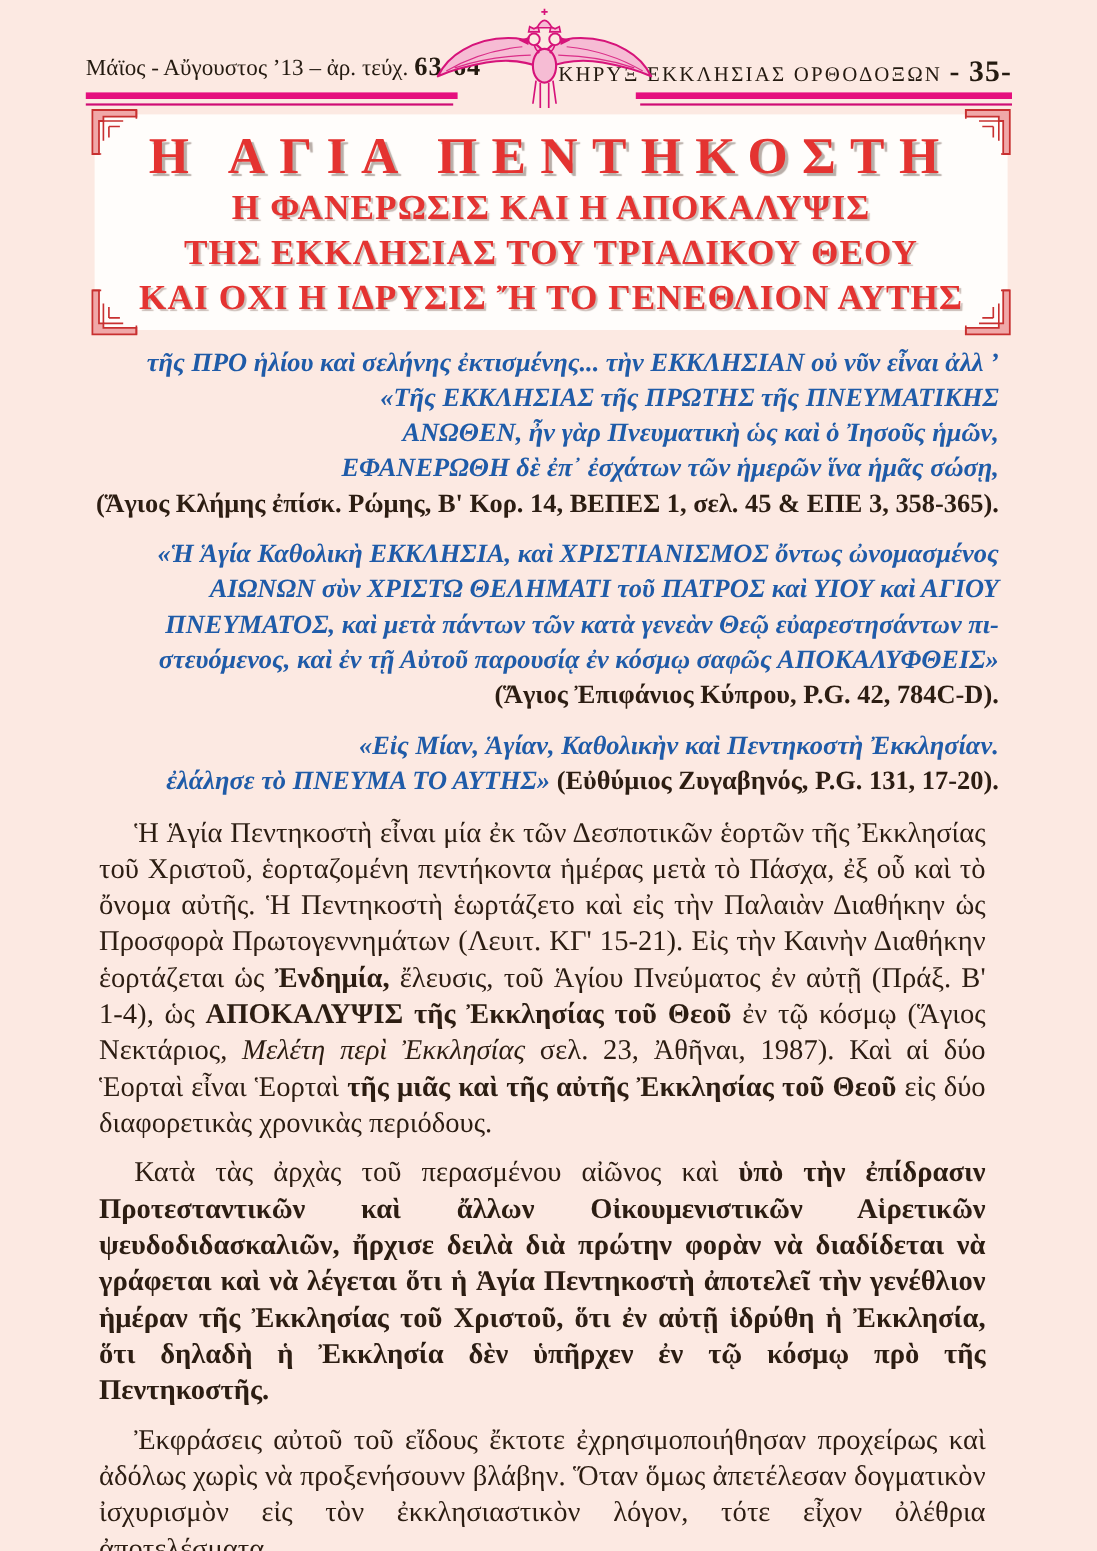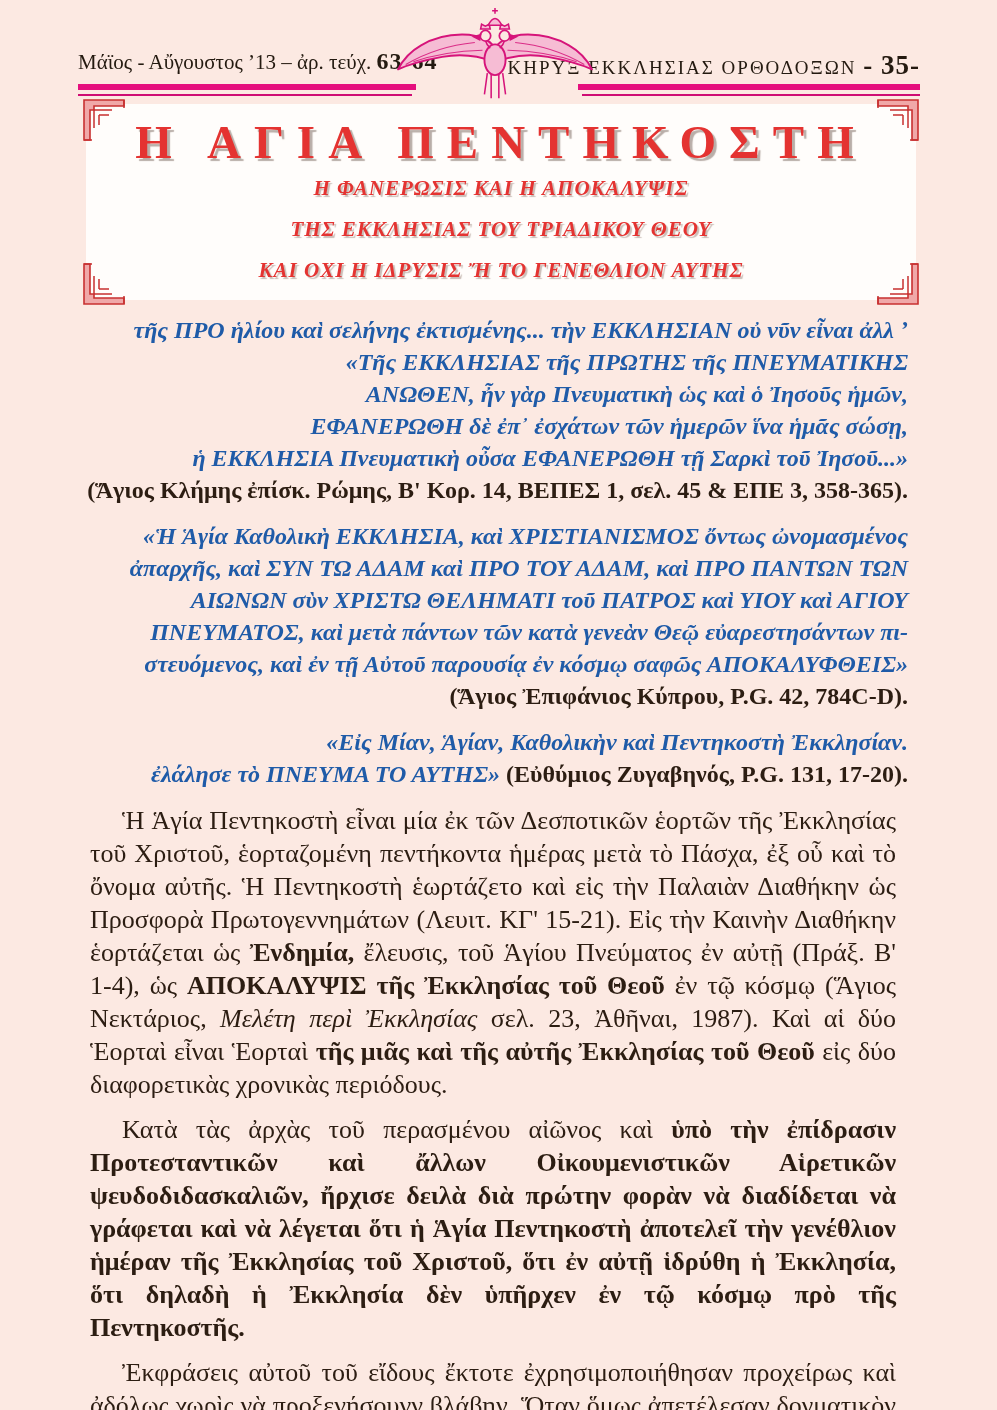--- a/index.html
+++ b/index.html
@@ -29,22 +29,22 @@
   .corner.tl{left:-5px;top:-7px;}
   .corner.tr{right:-5px;top:-7px;transform:scaleX(-1);}
   .corner.bl{left:-5px;bottom:-7px;transform:scaleY(-1);}
   .corner.br{right:-5px;bottom:-7px;transform:scale(-1,-1);}
   .box-title{
     margin-top:12px;text-align:center;
     font-size:47px;font-weight:bold;color:#e43331;letter-spacing:13px;
     text-shadow:3px 3px 1px #b9aea8;line-height:52px;white-space:nowrap;
   }
   .box-sub{
-    text-align:center;font-style:italic;font-weight:bold;
-    font-size:21px;color:#e43331;letter-spacing:1px;line-height:41px;
+    text-align:center;font-weight:bold;
+    font-size:32px;color:#e43331;letter-spacing:1px;line-height:41px;
     text-shadow:2px 2px 1px #cabdb7;white-space:nowrap;
   }
   
   .content{position:absolute;left:78px;top:314px;width:830px;}
   .quote{
     text-align:right;color:#1f5ba8;font-style:italic;font-weight:bold;
     font-size:24px;line-height:32px;margin:0 0 14px 0;
   }
   .para{
     text-align:justify;font-size:26px;line-height:33px;color:#2c1d12;
@@ -127,26 +127,24 @@
     <div class="box-sub">ΤΗΣ ΕΚΚΛΗΣΙΑΣ ΤΟΥ ΤΡΙΑΔΙΚΟΥ ΘΕΟΥ</div>
     <div class="box-sub">ΚΑΙ ΟΧΙ Η ΙΔΡΥΣΙΣ Ἤ ΤΟ ΓΕΝΕΘΛΙΟΝ ΑΥΤΗΣ</div>
   </div>
 
   <div class="content">
     <div class="quote">
         <div class="q-line"><span>τῆς ΠΡΟ ἡλίου καὶ σελήνης ἐκτισμένης... τὴν ΕΚΚΛΗΣΙΑΝ οὐ νῦν εἶναι ἀλλ ʼ</span></div>
         <div class="q-line"><span>«Τῆς ΕΚΚΛΗΣΙΑΣ τῆς ΠΡΩΤΗΣ τῆς ΠΝΕΥΜΑΤΙΚΗΣ</span></div>
         <div class="q-line"><span>ΑΝΩΘΕΝ, ἦν γὰρ Πνευματικὴ ὡς καὶ ὁ Ἰησοῦς ἡμῶν,</span></div>
         <div class="q-line"><span>ΕΦΑΝΕΡΩΘΗ δὲ ἐπ᾽ ἐσχάτων τῶν ἡμερῶν ἵνα ἡμᾶς σώσῃ,</span></div>
-        <div class="q-line"><span>ἡ ΕΚΚΛΗΣΙΑ Πνευματικὴ οὖσα ΕΦΑΝΕΡΩΘΗ τῇ Σαρκὶ τοῦ Ἰησοῦ...»</span></div>
         <div class="q-line"><span class="k">(Ἅγιος Κλήμης ἐπίσκ. Ρώμης, Β' Κορ. 14, </span><span class="i k">ΒΕΠΕΣ</span><span class="k"> 1, σελ. 45 &amp; </span><span class="i k">ΕΠΕ</span><span class="k"> 3, 358-365).</span></div>
       </div>
     <div class="quote">
         <div class="q-line"><span>«Ἡ Ἁγία Καθολικὴ ΕΚΚΛΗΣΙΑ, καὶ ΧΡΙΣΤΙΑΝΙΣΜΟΣ ὄντως ὠνομασμένος</span></div>
-        <div class="q-line"><span>ἀπαρχῆς, καὶ ΣΥΝ ΤΩ ΑΔΑΜ καὶ ΠΡΟ ΤΟΥ ΑΔΑΜ, καὶ ΠΡΟ ΠΑΝΤΩΝ ΤΩΝ</span></div>
         <div class="q-line"><span>ΑΙΩΝΩΝ σὺν ΧΡΙΣΤΩ ΘΕΛΗΜΑΤΙ τοῦ ΠΑΤΡΟΣ καὶ ΥΙΟΥ καὶ ΑΓΙΟΥ</span></div>
         <div class="q-line"><span>ΠΝΕΥΜΑΤΟΣ, καὶ μετὰ πάντων τῶν κατὰ γενεὰν Θεῷ εὐαρεστησάντων πι-</span></div>
         <div class="q-line"><span>στευόμενος, καὶ ἐν τῇ Αὐτοῦ παρουσίᾳ ἐν κόσμῳ σαφῶς ΑΠΟΚΑΛΥΦΘΕΙΣ»</span></div>
         <div class="q-line"><span class="k">(Ἅγιος Ἐπιφάνιος Κύπρου, </span><span class="i k">P.G.</span><span class="k"> 42, 784C-D).</span></div>
       </div>
     <div class="quote">
         <div class="q-line"><span>«Εἰς Μίαν, Ἁγίαν, Καθολικὴν καὶ Πεντηκοστὴ Ἐκκλησίαν.</span></div>
         <div class="q-line"><span>ἐλάλησε τὸ ΠΝΕΥΜΑ ΤΟ  ΑΥΤΗΣ»</span><span class="k"> (Εὐθύμιος Ζυγαβηνός, </span><span class="i k">P.G.</span><span class="k"> 131, 17-20).</span></div>
       </div>
 

